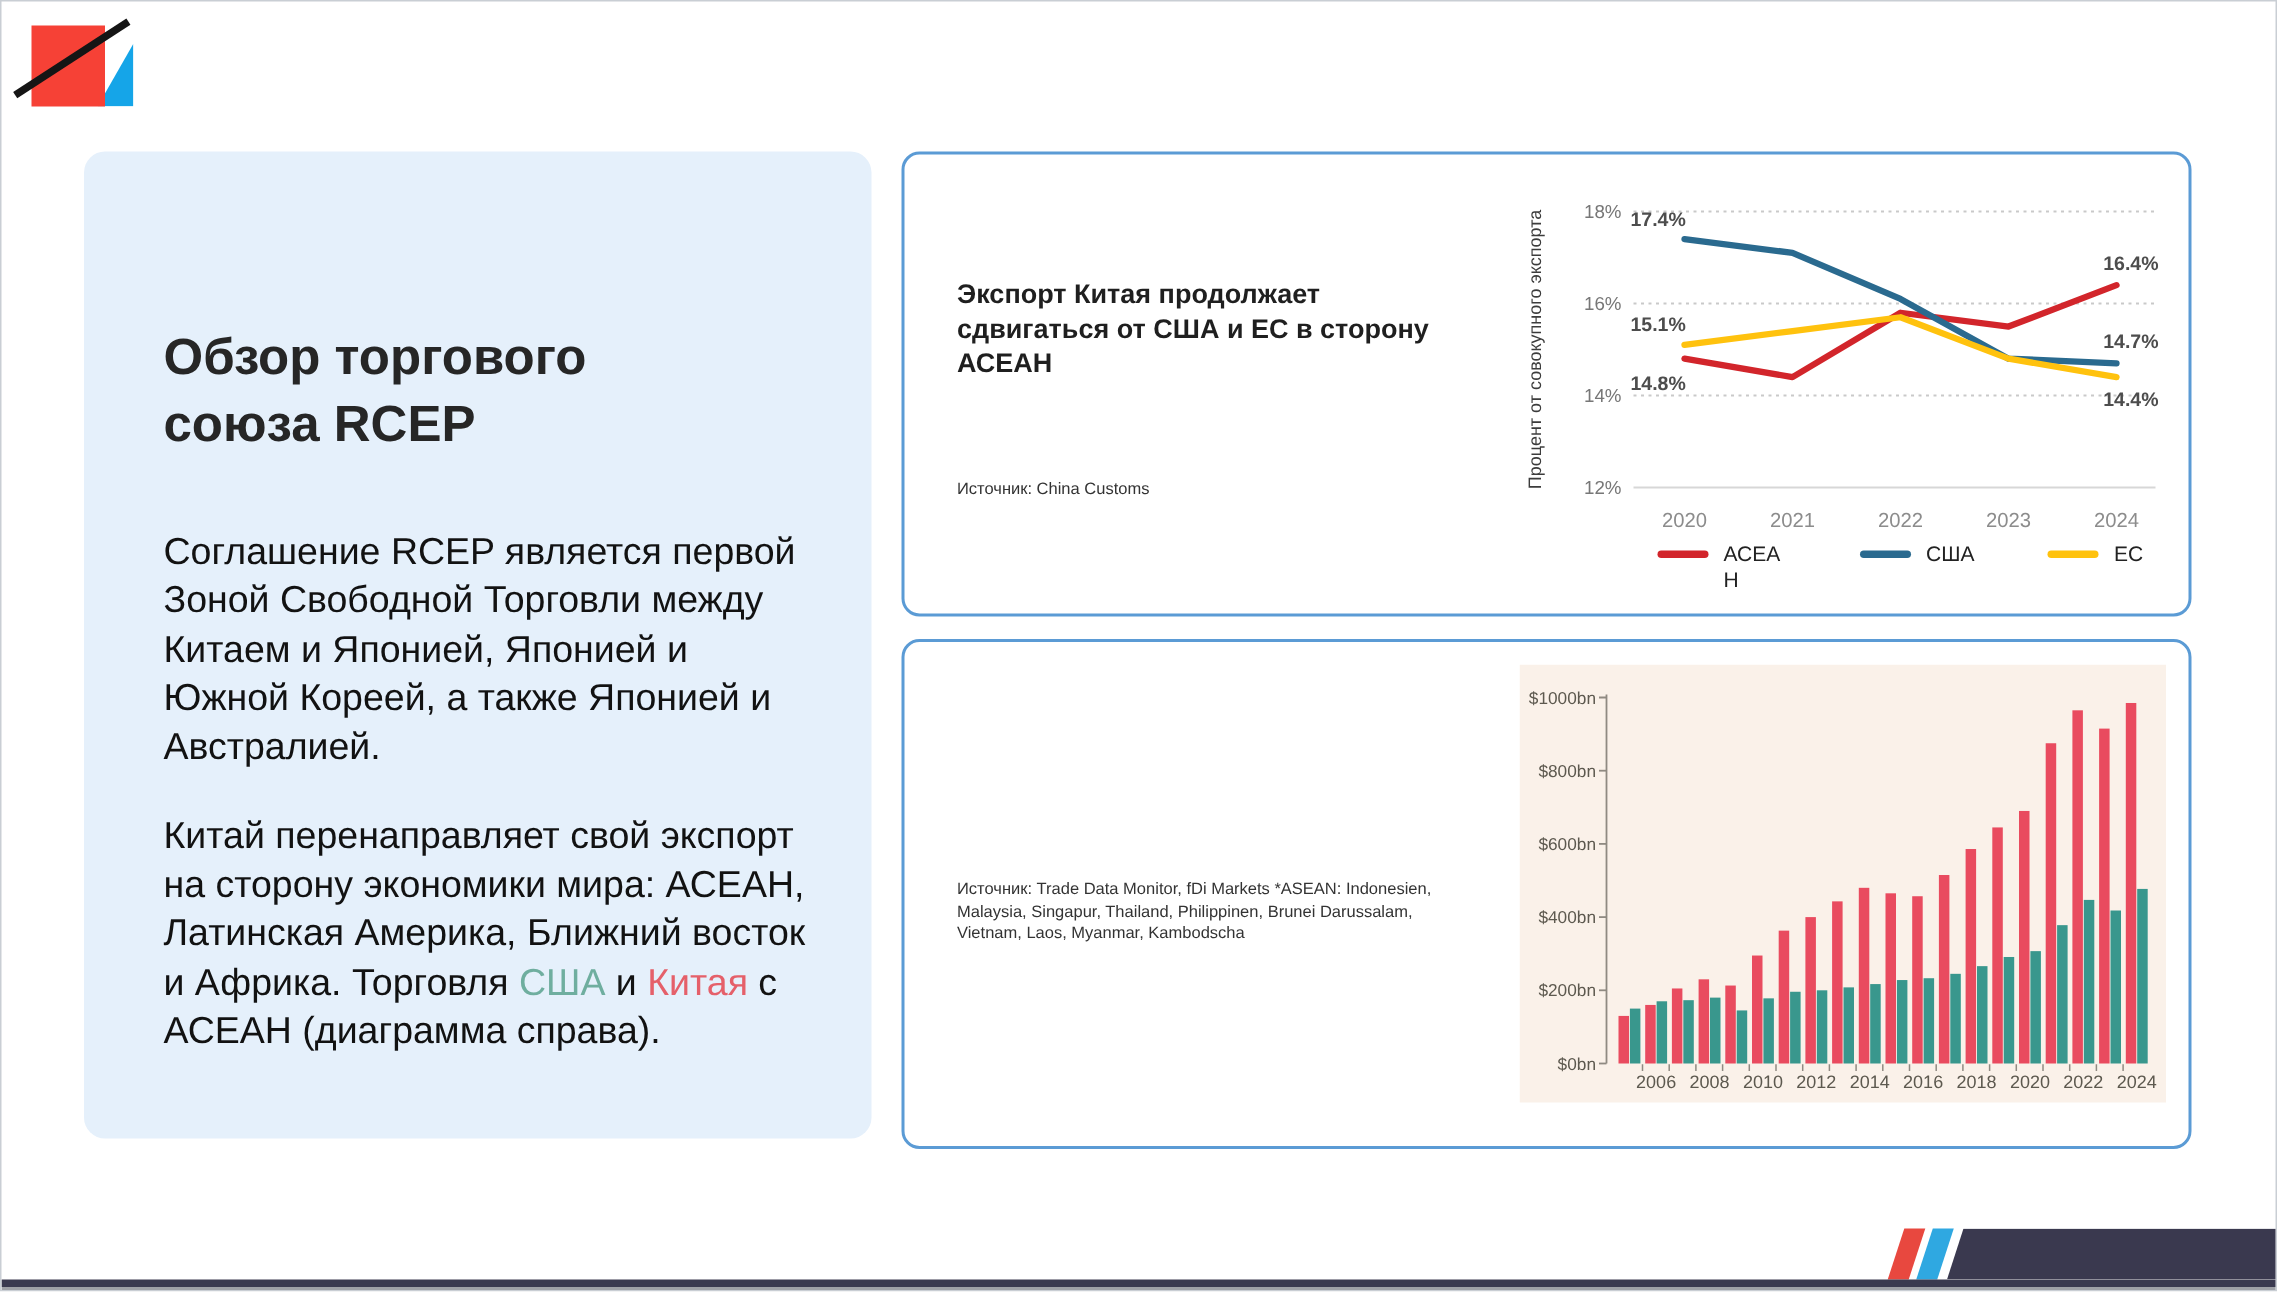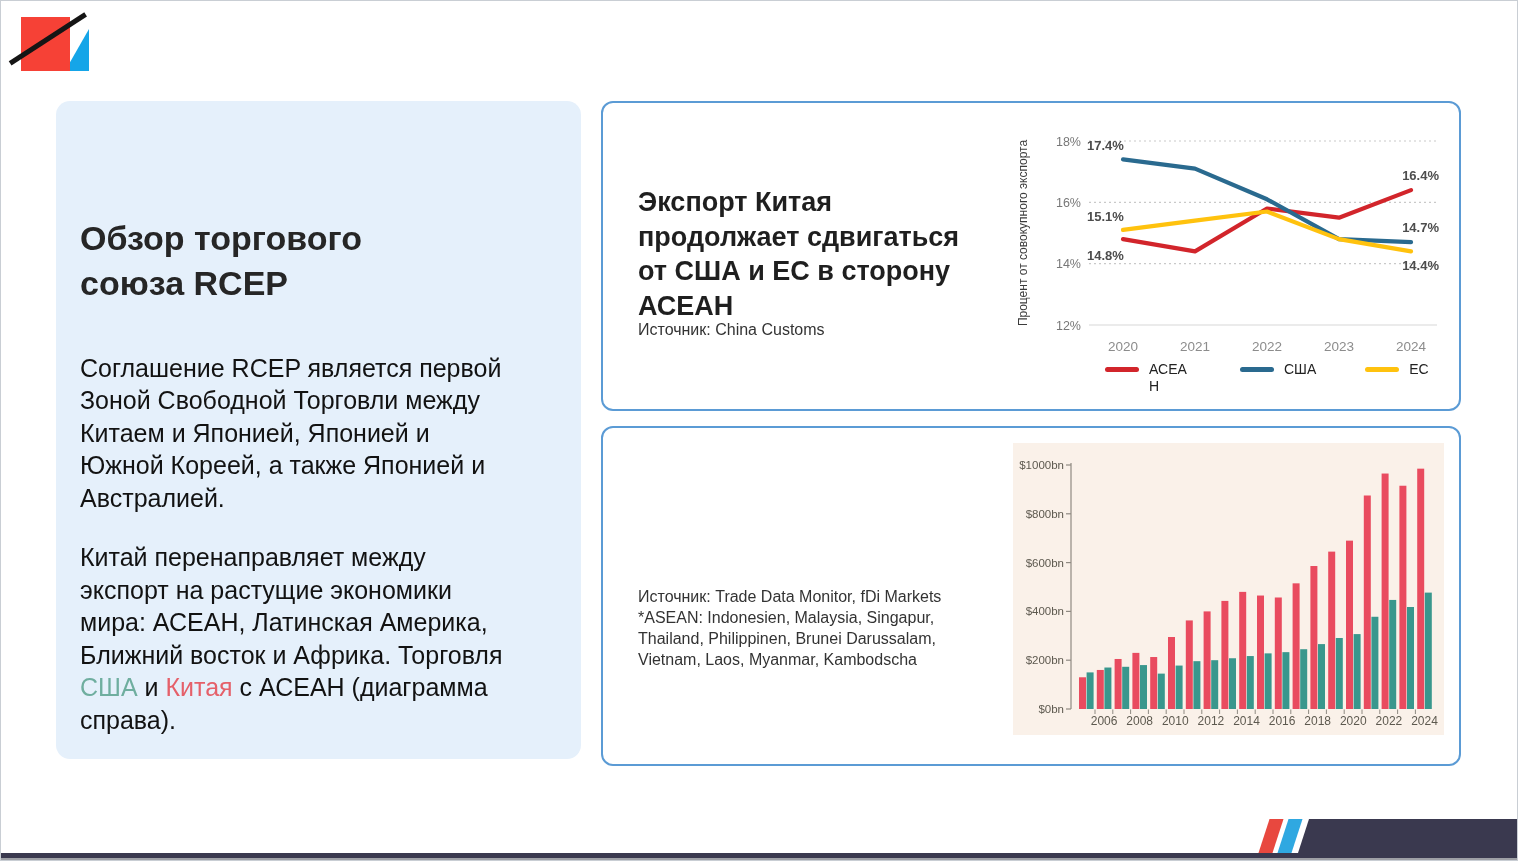--- a/index.html
+++ b/index.html
@@ -14,47 +14,47 @@
   .logo-red { position:absolute; left:20px; top:16px; width:49px; height:54px; background:#f64136; z-index:2; }
   .logo-tri { position:absolute; left:64px; top:28px; width:24px; height:42px; background:#15a5e8;
               clip-path:polygon(100% 0, 100% 100%, 0 100%); z-index:1; }
   .logo-line { position:absolute; left:9px; top:60px; width:90px; height:4.5px; background:#151515;
                transform:rotate(-33deg); transform-origin:left center; z-index:3; }
 
   
   .left-panel {
     position:absolute; left:55px; top:100px; width:525px; height:658px;
     background:#e5f0fb; border-radius:14px; box-sizing:border-box;
-    padding:115px 40px 0 24px;
+    padding:115px 40px 0 53px;
   }
   .left-panel h1 {
     margin:0 0 46px 0; font-size:34px; font-weight:bold; color:#262626;
     line-height:1.32; width:390px;
   }
   .left-panel p {
     margin:0 0 27px 0; font-size:25px; color:#121212; line-height:1.3; width:436px;
   }
   .hl-usa { color:#6fae9f; }
   .hl-china { color:#e5606a; }
 
   
   .card {
     position:absolute; left:600px; width:860px; background:#ffffff;
     border:2.5px solid #5b9bd5; border-radius:12px; box-sizing:border-box;
   }
   #card-exports { top:100px; height:310px; }
   #card-trade   { top:425px; height:340px; }
   .card-title {
-    position:absolute; left:35px; width:345px; font-size:27px; font-weight:bold;
+    position:absolute; left:35px; width:345px; font-size:18px; font-weight:bold;
     color:#1f1f1f; line-height:1.28;
   }
   #card-exports .card-title { top:82px; }
   #card-trade   .card-title { top:88px; }
   .card-source {
-    position:absolute; left:35px; width:330px; font-size:16px; color:#333333; line-height:1.32;
+    position:absolute; left:35px; width:330px; font-size:11px; color:#333333; line-height:1.32;
   }
   #card-exports .card-source { top:216px; }
   #card-trade   .card-source { top:158px; }
 
   .line-chart-area { position:absolute; left:410px; top:10px; width:436px; height:292px; }
   .legend { position:absolute; left:92px; top:248px; display:flex; gap:49px; align-items:flex-start; }
   .legend-item { display:flex; align-items:flex-start; gap:10px; }
   .legend-swatch { width:34px; height:5px; border-radius:2.5px; margin-top:6px; flex:0 0 auto; }
   .legend-label { font-size:14px; color:#222222; max-width:42px; word-break:break-all; line-height:1.18; }
 
@@ -83,21 +83,21 @@
 
   <div class="logo">
     <div class="logo-red"></div>
     <div class="logo-tri"></div>
     <div class="logo-line"></div>
   </div>
 
   <div class="left-panel">
     <h1>Обзор торгового союза RCEP</h1>
     <p>Соглашение RCEP является первой Зоной Свободной Торговли между Китаем и Японией, Японией и Южной Кореей, а также Японией и Австралией.</p>
-    <p><span>Китай перенаправляет между экспорт на растущие экономики мира: АСЕАН, Латинская Америка, Ближний восток и Африка. Торговля </span><span class="hl-usa">США</span><span> и </span><span class="hl-china">Китая</span><span> с АСЕАН (диаграмма справа).</span></p>
+    <p><span>Китай перенаправляет свой экспорт на сторону экономики мира: АСЕАН, Латинская Америка, Ближний восток и Африка. Торговля </span><span class="hl-usa">США</span><span> и </span><span class="hl-china">Китая</span><span> с АСЕАН (диаграмма справа).</span></p>
   </div>
 
   <div class="card" id="card-exports">
     <div class="card-title">Экспорт Китая продолжает сдвигаться от США и ЕС в сторону АСЕАН</div>
     <div class="card-source">Источник: China Customs</div>
     <div class="line-chart-area">
       <svg id="line-svg" width="436" height="292">
           <line x1="76" y1="28" x2="424" y2="28" stroke="#c9c9c9" stroke-width="1.2" stroke-dasharray="2 3"></line>
           <text x="68" y="32.5" text-anchor="end" font-size="12.5" fill="#777777">18%</text>
           <line x1="76" y1="89.33333333333334" x2="424" y2="89.33333333333334" stroke="#c9c9c9" stroke-width="1.2" stroke-dasharray="2 3"></line>

